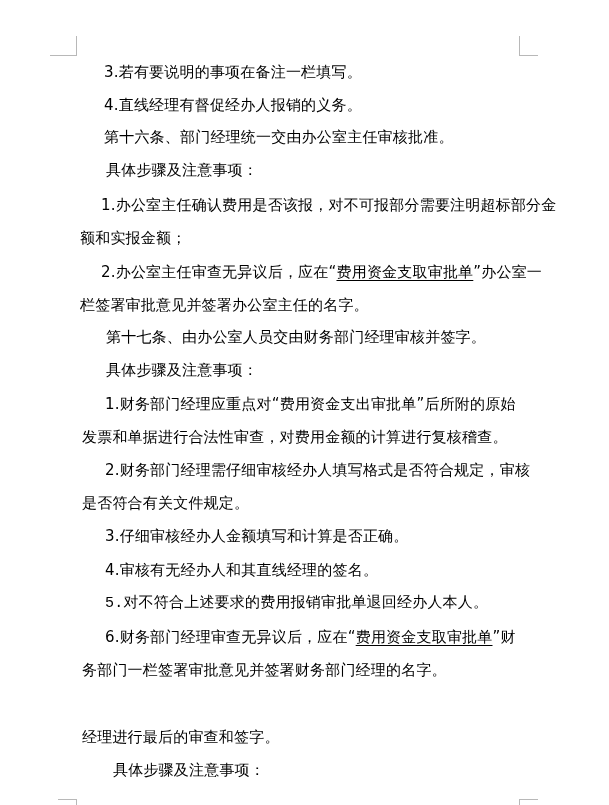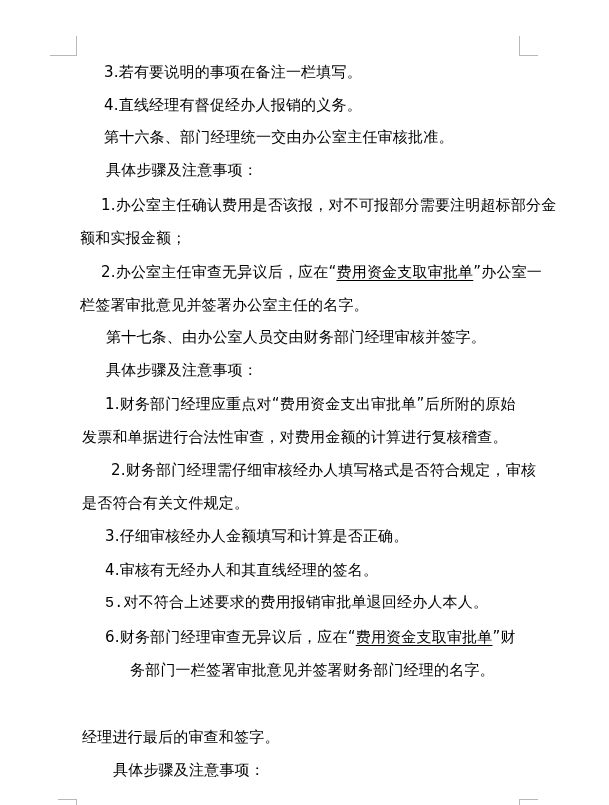--- a/index.html
+++ b/index.html
@@ -31,24 +31,24 @@
   <div class="line" style="left:101px;top:196px;">1.办公室主任确认费用是否该报，对不可报部分需要注明超标部分金</div>
   <div class="line" style="left:80px;top:229px;">额和实报金额；</div>
   <div class="line" style="left:101px;top:263px;">
     <span>2.办公室主任审查无异议后，应在“</span><span class="u">费用资金支取审批单</span><span>”办公室一</span>
   </div>
   <div class="line" style="left:106px;top:328px;">第十七条、由办公室人员交由财务部门经理审核并签字。</div>
   <div class="line" style="left:80px;top:296px;">栏签署审批意见并签署办公室主任的名字。</div>
   <div class="line" style="left:106px;top:361px;">具体步骤及注意事项：</div>
   <div class="line" style="left:105px;top:395px;">1.财务部门经理应重点对“费用资金支出审批单”后所附的原始</div>
   <div class="line" style="left:82px;top:428px;">发票和单据进行合法性审查，对费用金额的计算进行复核稽查。</div>
-  <div class="line" style="left:111px;top:461px;">2.财务部门经理需仔细审核经办人填写格式是否符合规定，审核</div>
+  <div class="line" style="left:105px;top:461px;">2.财务部门经理需仔细审核经办人填写格式是否符合规定，审核</div>
   <div class="line" style="left:82px;top:494px;">是否符合有关文件规定。</div>
   <div class="line" style="left:105px;top:527px;">3.仔细审核经办人金额填写和计算是否正确。</div>
   <div class="line" style="left:105px;top:561px;">4.审核有无经办人和其直线经理的签名。</div>
   <div class="line" style="left:105px;top:595px;font-family:Liberation Mono, monospace;">5.对不符合上述要求的费用报销审批单退回经办人本人。</div>
   <div class="line" style="left:105px;top:628px;">
     <span>6.财务部门经理审查无异议后，应在“</span><span class="u">费用资金支取审批单</span><span>”财</span>
   </div>
-  <div class="line" style="left:82px;top:661px;margin-left:48px;">务部门一栏签署审批意见并签署财务部门经理的名字。</div>
+  <div class="line" style="left:82px;top:661px;">务部门一栏签署审批意见并签署财务部门经理的名字。</div>
   <div class="line" style="left:82px;top:728px;">经理进行最后的审查和签字。</div>
   <div class="line" style="left:113px;top:761px;">具体步骤及注意事项：</div>
 </div>
 
 </body></html>

